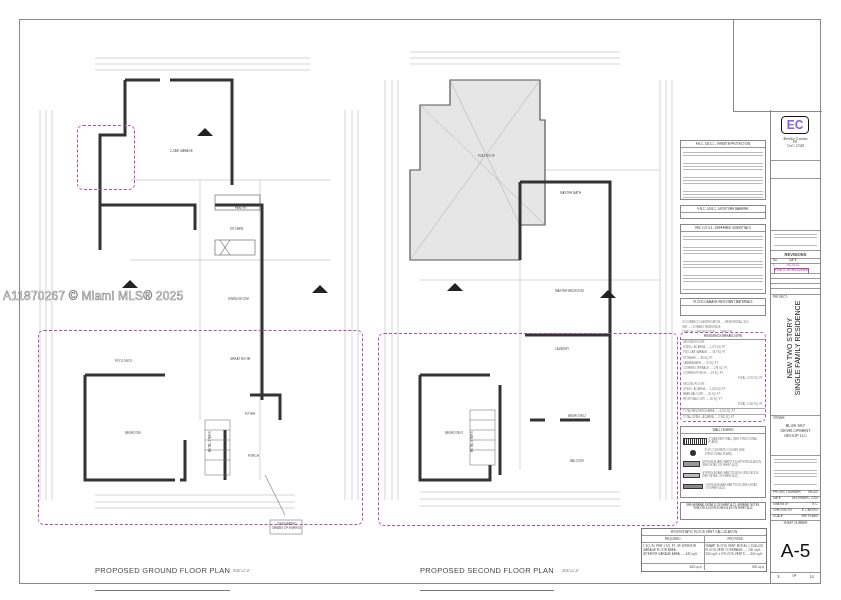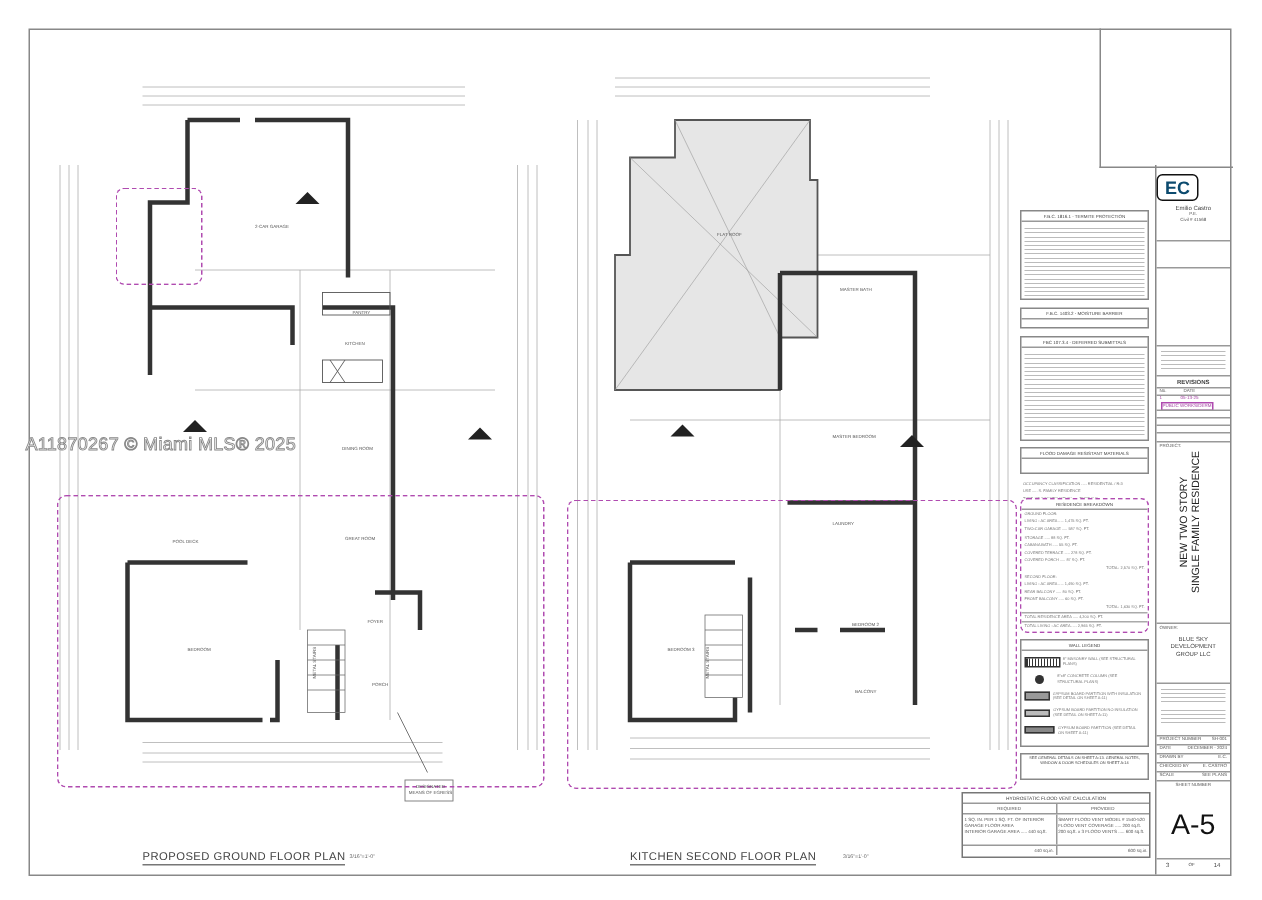--- a/index.html
+++ b/index.html
@@ -1,31 +1,31 @@
 <!DOCTYPE html>
 <html><head>
 <meta charset="utf-8">
 <style>
   html,body{margin:0;padding:0;background:#fff;}
   body{width:841px;height:600px;position:relative;overflow:hidden;font-family:"Liberation Sans",sans-serif;color:#333;}
   .sheet{position:absolute;left:19px;top:19px;width:802px;height:565px;border:1.5px solid #888;box-sizing:border-box;background:#fff;}
   .abs{position:absolute;}
   .tiny{font-size:3px;line-height:3.6px;color:#555;}
   .small{font-size:4px;line-height:5px;color:#444;}
-  .plan-title{position:absolute;font-size:7.5px;letter-spacing:0.3px;color:#444;border-bottom:0.8px solid #777;padding-bottom:1px;white-space:nowrap;}
+  .plan-title{position:absolute;font-size:7.5px;letter-spacing:0.3px;color:#444;border-bottom:0.8px solid #777;padding-bottom:15px;white-space:nowrap;}
   .scale{position:absolute;font-size:3.5px;color:#666;}
   .tb{position:absolute;left:770px;top:110px;width:49px;height:473px;border-left:1.5px solid #888;}
   .tb-sep{position:absolute;left:0;width:100%;border-top:0.8px solid #999;}
   .notes-col{position:absolute;left:680px;top:130px;width:88px;}
   .note-box{position:absolute;left:0;width:86px;border:0.8px solid #888;box-sizing:border-box;background:#fff;}
   .note-head{font-size:3px;text-align:center;border-bottom:0.6px solid #999;padding:1px 0;color:#444;}
   .note-body{font-size:2.6px;line-height:3.2px;color:#777;padding:1px 2px;}
   .lines-fill{background:repeating-linear-gradient(#fff 0,#fff 2.2px,#bbb 2.2px,#bbb 2.8px);}
   .cloud{position:absolute;border:1px dashed #b04bb0;border-radius:6px;box-sizing:border-box;}
-  .wm{position:absolute;left:3px;top:289px;font-size:12px;color:rgba(255,255,255,0.85);-webkit-text-stroke:0.6px #888;letter-spacing:0.2px;white-space:nowrap;margin-left:14px;}
+  .wm{position:absolute;left:3px;top:289px;font-size:12px;color:rgba(255,255,255,0.85);-webkit-text-stroke:0.6px #888;letter-spacing:0.2px;white-space:nowrap;}
   .flood{position:absolute;left:641px;top:528px;width:126px;height:44px;border:0.8px solid #777;box-sizing:border-box;}
   .flood .h1{font-size:3.2px;text-align:center;border-bottom:0.6px solid #999;padding:1px 0;color:#444;}
   .flood .row{display:flex;border-bottom:0.6px solid #999;}
   .flood .cell{flex:1;font-size:3px;padding:1px;color:#555;text-align:center;}
   .flood .cell+.cell{border-left:0.6px solid #999;}
   .sheetnum{font-size:19px;color:#111;text-align:center;}
   svg{position:absolute;left:0;top:0;}
 </style>
 </head>
 <body>
@@ -132,21 +132,21 @@
   <line x1="265" y1="475" x2="285" y2="515" stroke="#666" stroke-width="0.6"></line>
   <rect x="270" y="520" width="32" height="14" fill="#fff" stroke="#777" stroke-width="0.6"></rect>
 </svg>
 
 <div class="cloud" style="left:38px;top:330px;width:325px;height:195px;"></div>
 <div class="cloud" style="left:378px;top:333px;width:300px;height:193px;"></div>
 <div class="cloud" style="left:77px;top:125px;width:58px;height:65px;"></div>
 
 <div class="plan-title" style="left:95px;top:566px;">PROPOSED GROUND FLOOR PLAN</div>
 <div class="scale" style="left:233px;top:569px;">3/16"=1'-0"</div>
-<div class="plan-title" style="left:420px;top:566px;">KITCHEN SECOND FLOOR PLAN</div>
+<div class="plan-title" style="left:420px;top:566px;">PROPOSED SECOND FLOOR PLAN</div>
 <div class="scale" style="left:562px;top:569px;">3/16"=1'-0"</div>
 
 <div class="abs tiny" style="left:170px;top:150px;">2-CAR GARAGE</div>
 <div class="abs tiny" style="left:230px;top:228px;">KITCHEN</div>
 <div class="abs tiny" style="left:235px;top:207px;">PANTRY</div>
 <div class="abs tiny" style="left:228px;top:298px;">DINING ROOM</div>
 <div class="abs tiny" style="left:230px;top:358px;">GREAT ROOM</div>
 <div class="abs tiny" style="left:115px;top:360px;">POOL DECK</div>
 <div class="abs tiny" style="left:245px;top:413px;">FOYER</div>
 <div class="abs tiny" style="left:125px;top:432px;">BEDROOM</div>
@@ -250,21 +250,21 @@
   </div>
   <div class="row" style="border-bottom:none;">
       <div class="cell" style="text-align:right;">440 sq.in.</div>
       <div class="cell" style="text-align:right;">600 sq.in.</div>
     </div>
 </div>
 
 <div class="abs" style="left:733px;top:19px;width:88px;height:92px;border-left:1.2px solid #888;border-bottom:1.2px solid #888;"></div>
 
 <div class="tb">
-  <div class="abs" style="left:0;top:6px;width:26px;height:16px;border:1.5px solid #111;border-radius:4px;font-size:12px;font-weight:bold;text-align:center;line-height:16px;color:#0c4a6e;">EC</div>
+  <div class="abs" style="left:10px;top:6px;width:26px;height:16px;border:1.5px solid #111;border-radius:4px;font-size:12px;font-weight:bold;text-align:center;line-height:16px;color:#8b5cf6;">EC</div>
   <div class="abs small" style="left:0;top:26px;width:49px;text-align:center;">Emilio Castro</div>
   <div class="abs tiny" style="left:0;top:31px;width:49px;text-align:center;">P.E.</div>
   <div class="abs tiny" style="left:0;top:35px;width:49px;text-align:center;">Civil # 41568</div>
   <div class="tb-sep" style="top:50px;"></div>
   <div class="tb-sep" style="top:68px;"></div>
   <div class="tb-sep" style="top:120px;"></div>
   <div class="lines-fill abs" style="left:3px;top:122px;width:43px;height:16px;"></div>
   <div class="tb-sep" style="top:140px;"></div>
   <div class="abs small" style="left:0;top:142px;width:49px;text-align:center;font-weight:bold;">REVISIONS</div>
   <div class="tb-sep" style="top:148px;"></div>

